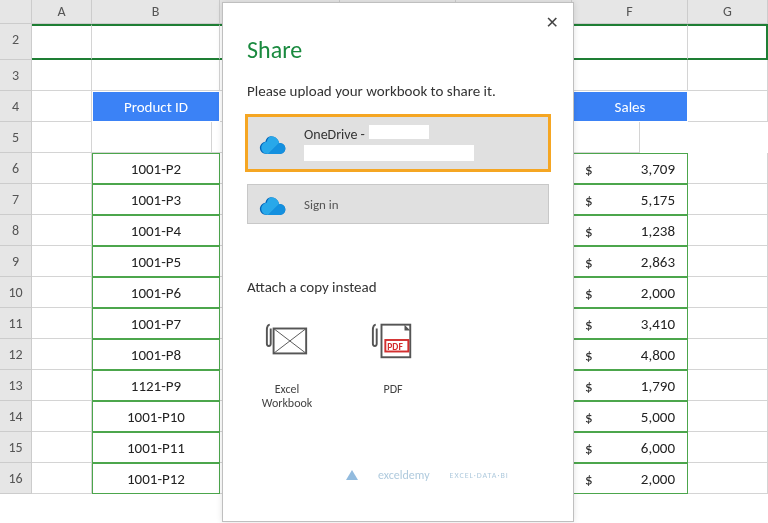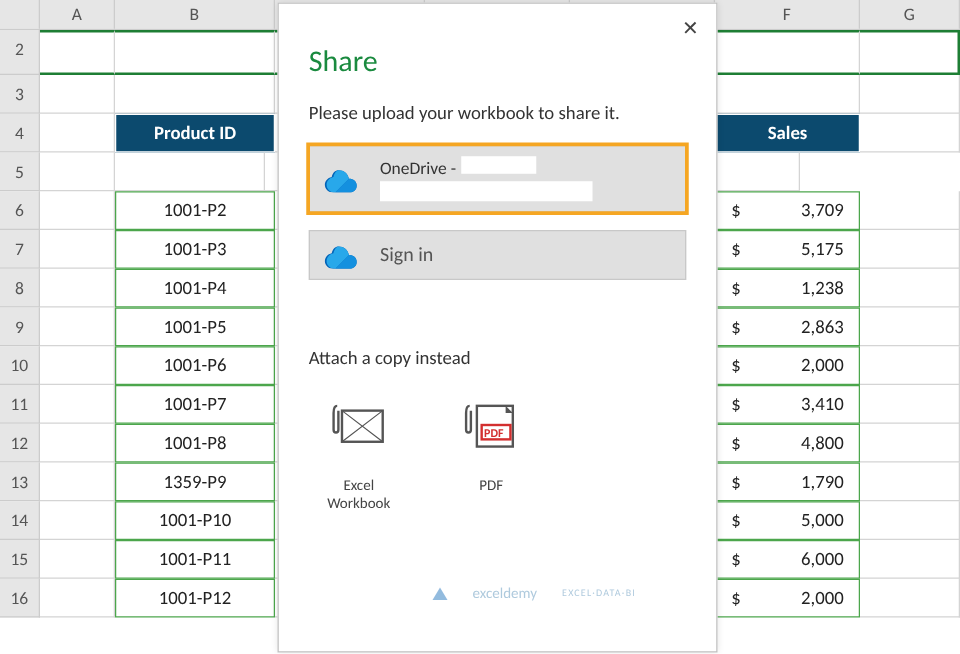--- a/index.html
+++ b/index.html
@@ -12,34 +12,34 @@
 .ch { border-right: 1px solid #ccc; text-align: center; font-size: 14px; color: #555; line-height: 24px; background: #e6e6e6; }
 .cA { width: 60px; } .cB { width: 128px; } .cC { width: 120px; } .cD { width: 116px; } .cE { width: 116px; } .cF { width: 116px; } .cG { width: 80px; }
 .rows { }
 .row { display: flex; height: 31px; }
 .rh { width: 32px; border-right: 1px solid #ccc; border-bottom: 1px solid #ccc; background: #e6e6e6; text-align: center; font-size: 14px; color: #555; line-height: 31px; }
 .cell { border-right: 1px solid #d4d4d4; border-bottom: 1px solid #d4d4d4; line-height: 31px; font-size: 15px; color: #222; padding: 0 6px; overflow: hidden; white-space: nowrap; }
 .row2 .cell { border: 2px solid #1e7e34; border-right: 1px solid #d4d4d4; border-left: none; }
 .row2 .cell:first-of-type { border-left: 2px solid #1e7e34; }
 .row2 .cell:last-of-type { border-right: 2px solid #1e7e34; }
 .row2 { height: 36px; }
-.tblhead { background: #0c4a6e; color: #fff; font-weight: bold; text-align: center; border: 1px solid #fff; }
+.tblhead { background: #3b82f6; color: #fff; font-weight: normal; text-align: center; border: 1px solid #fff; }
 .tblcell { border: 1px solid #4ca64c; text-align: center; }
 .sales { display: flex; justify-content: space-between; padding: 0 12px; }
 
 
 .share-pane { position: absolute; top: 2px; left: 222px; width: 352px; height: 520px; background: #fff; border: 1px solid #bfbfbf; box-shadow: 0 0 6px rgba(0,0,0,0.12); padding: 14px 18px; }
 .share-pane .close { position: absolute; top: 10px; right: 14px; font-size: 16px; color: #444; cursor: pointer; }
 .share-title { color: #1a8a3f; font-size: 24px; font-weight: 400; margin: 18px 0 18px 6px; }
 .share-msg { font-size: 15px; color: #333; margin: 0 0 16px 6px; }
 .od-btn { display: flex; align-items: center; gap: 12px; background: #e0e0e0; border: 1px solid #c8c8c8; padding: 8px 10px; margin: 0 6px 14px 6px; cursor: pointer; }
 .od-btn.highlight { outline: 3px solid #f5a623; outline-offset: -1px; }
 .od-icon { width: 34px; height: 22px; }
 .od-text { display: flex; flex-direction: column; font-size: 14px; color: #333; flex: 1; }
-.od-text .sub { font-size: 16px; color: #555; }
+.od-text .sub { font-size: 13px; color: #555; }
 .od-mask { background: #fff; height: 14px; width: 60px; display: inline-block; margin-left: 4px; }
 .od-mask2 { background: #fff; height: 16px; width: 170px; display: block; margin-top: 2px; }
 .attach-title { font-size: 15px; color: #333; margin: 54px 0 24px 6px; }
 .attach-row { display: flex; gap: 34px; margin-left: 10px; }
 .attach-item { display: flex; flex-direction: column; align-items: center; gap: 22px; cursor: pointer; font-size: 12px; color: #444; text-align: center; width: 72px; }
 .attach-icon { width: 46px; height: 40px; }
 
 .watermark { position: absolute; left: 346px; top: 468px; font-size: 12px; color: #7aa7c7; opacity: 0.6; display: flex; align-items: center; gap: 20px; z-index: 20; }
 .watermark .logo-tri { width: 0; height: 0; border-left: 6px solid transparent; border-right: 6px solid transparent; border-bottom: 10px solid #4b8ec9; }
 </style>
@@ -188,21 +188,21 @@
         <div class="cell cE"></div>
         <div class="cell cF tblcell sales">
           <span>$</span>
           <span>4,800</span>
         </div>
         <div class="cell cG"></div>
       </div>
     <div class="row">
         <div class="rh">13</div>
         <div class="cell cA"></div>
-        <div class="cell cB tblcell">1359-P9</div>
+        <div class="cell cB tblcell">1121-P9</div>
         <div class="cell cC"></div>
         <div class="cell cD"></div>
         <div class="cell cE"></div>
         <div class="cell cF tblcell sales">
           <span>$</span>
           <span>1,790</span>
         </div>
         <div class="cell cG"></div>
       </div>
     <div class="row">

